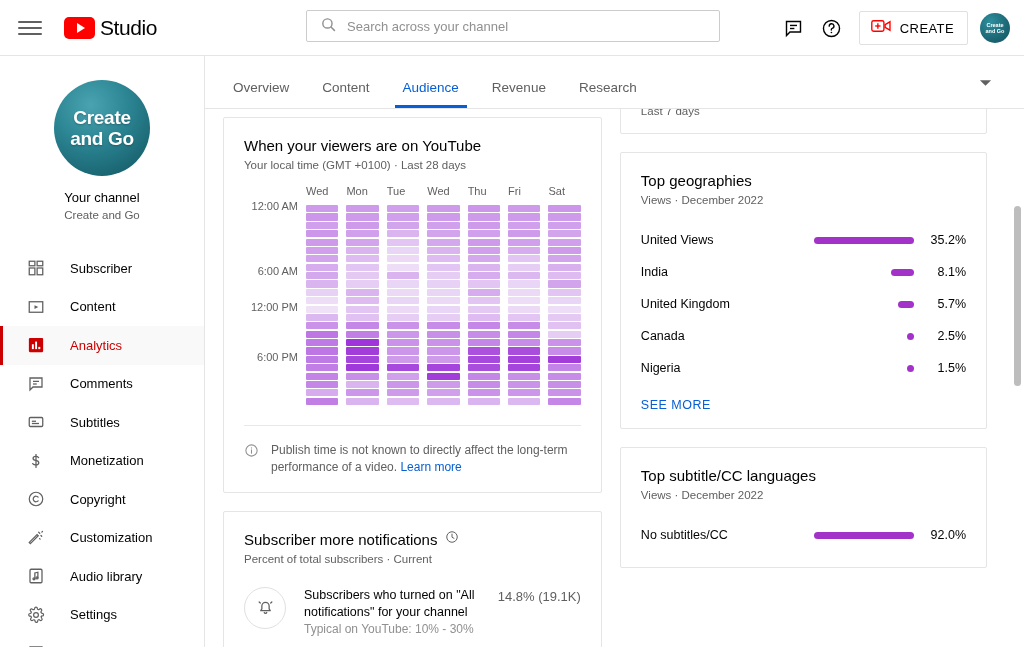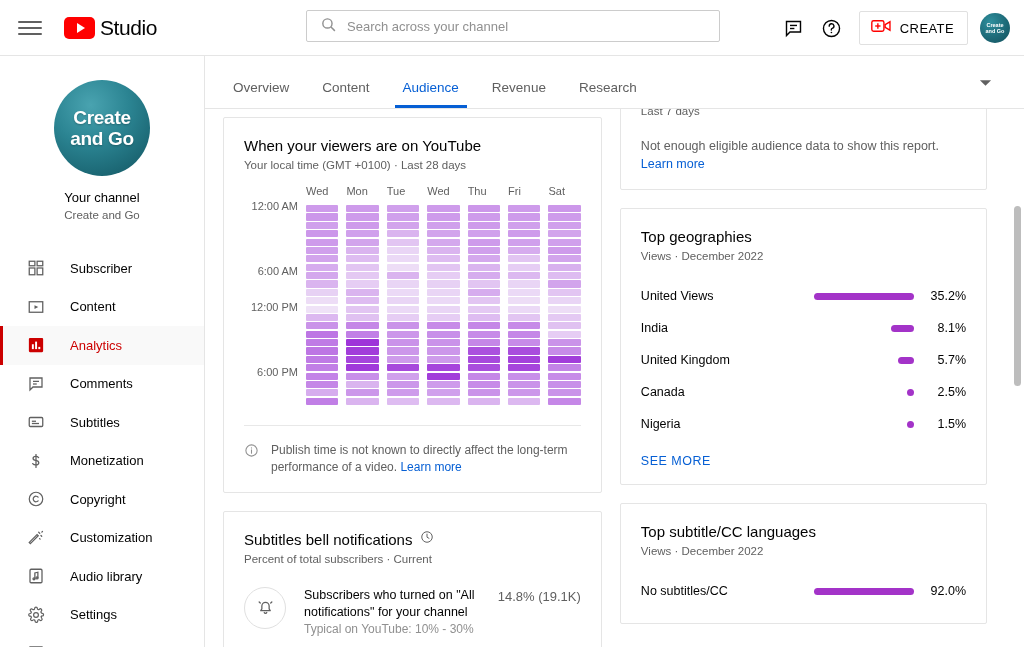--- a/index.html
+++ b/index.html
@@ -355,21 +355,21 @@
 
         <div class="card">
           <div class="card-title">When your viewers are on YouTube</div>
           <div class="card-sub">Your local time (GMT +0100) · Last 28 days</div>
 
           <div class="hm">
             <div class="hm-times">
                 <div class="hm-time" style="top: 15px;">12:00 AM</div>
                 <div class="hm-time" style="top: 80px;">6:00 AM</div>
                 <div class="hm-time" style="top: 115.8px;">12:00 PM</div>
-                <div class="hm-time" style="top: 181px;">6:00 PM</div>
+                <div class="hm-time" style="top: 166px;">6:00 PM</div>
               </div>
             <div class="hm-grid">
               <div class="hm-head">
                   <div>Wed</div>
                   <div>Mon</div>
                   <div>Tue</div>
                   <div>Wed</div>
                   <div>Thu</div>
                   <div>Fri</div>
                   <div>Sat</div>
@@ -571,21 +571,21 @@
             </span>
             <span class="fn-text">
               <span>Publish time is not known to directly affect the long-term performance of a video.</span>
               <span class="link">Learn more</span>
             </span>
           </div>
         </div>
 
         <div class="card">
           <div class="title-row">
-            <span class="card-title">Subtitles bell notifications</span>
+            <span class="card-title">Subscriber more notifications</span>
             <span>
               <svg width="14" height="14" viewBox="0 0 24 24" fill="none" stroke="#606060" stroke-width="1.7">
                 <circle cx="12" cy="12" r="9"></circle>
                   <path d="M12 7v5.3l3.4 2" stroke-linecap="round"></path>
               </svg>
             </span>
           </div>
           <div class="card-sub">Percent of total subscribers · Current</div>
 
           <div class="bell-row">
@@ -606,24 +606,20 @@
             </span>
           </div>
         </div>
       </div>
 
       <div class="col col-right">
 
         <div class="card">
           <div class="card-title">Content your audience watches</div>
           <div class="card-sub">Last 7 days</div>
-          <div class="card-note">
-            <span>Not enough eligible audience data to show this report.</span>
-            <span class="link">Learn more</span>
-          </div>
         </div>
 
         <div class="card">
           <div class="card-title">Top geographies</div>
           <div class="card-sub">Views · December 2022</div>
           <div class="bars">
               <div class="bar-row">
                 <div class="bar-label">United Views</div>
                 <div class="bar-track">
                   <div class="bar-fill" style="width: 100px; background: rgb(163, 51, 200);"></div>

